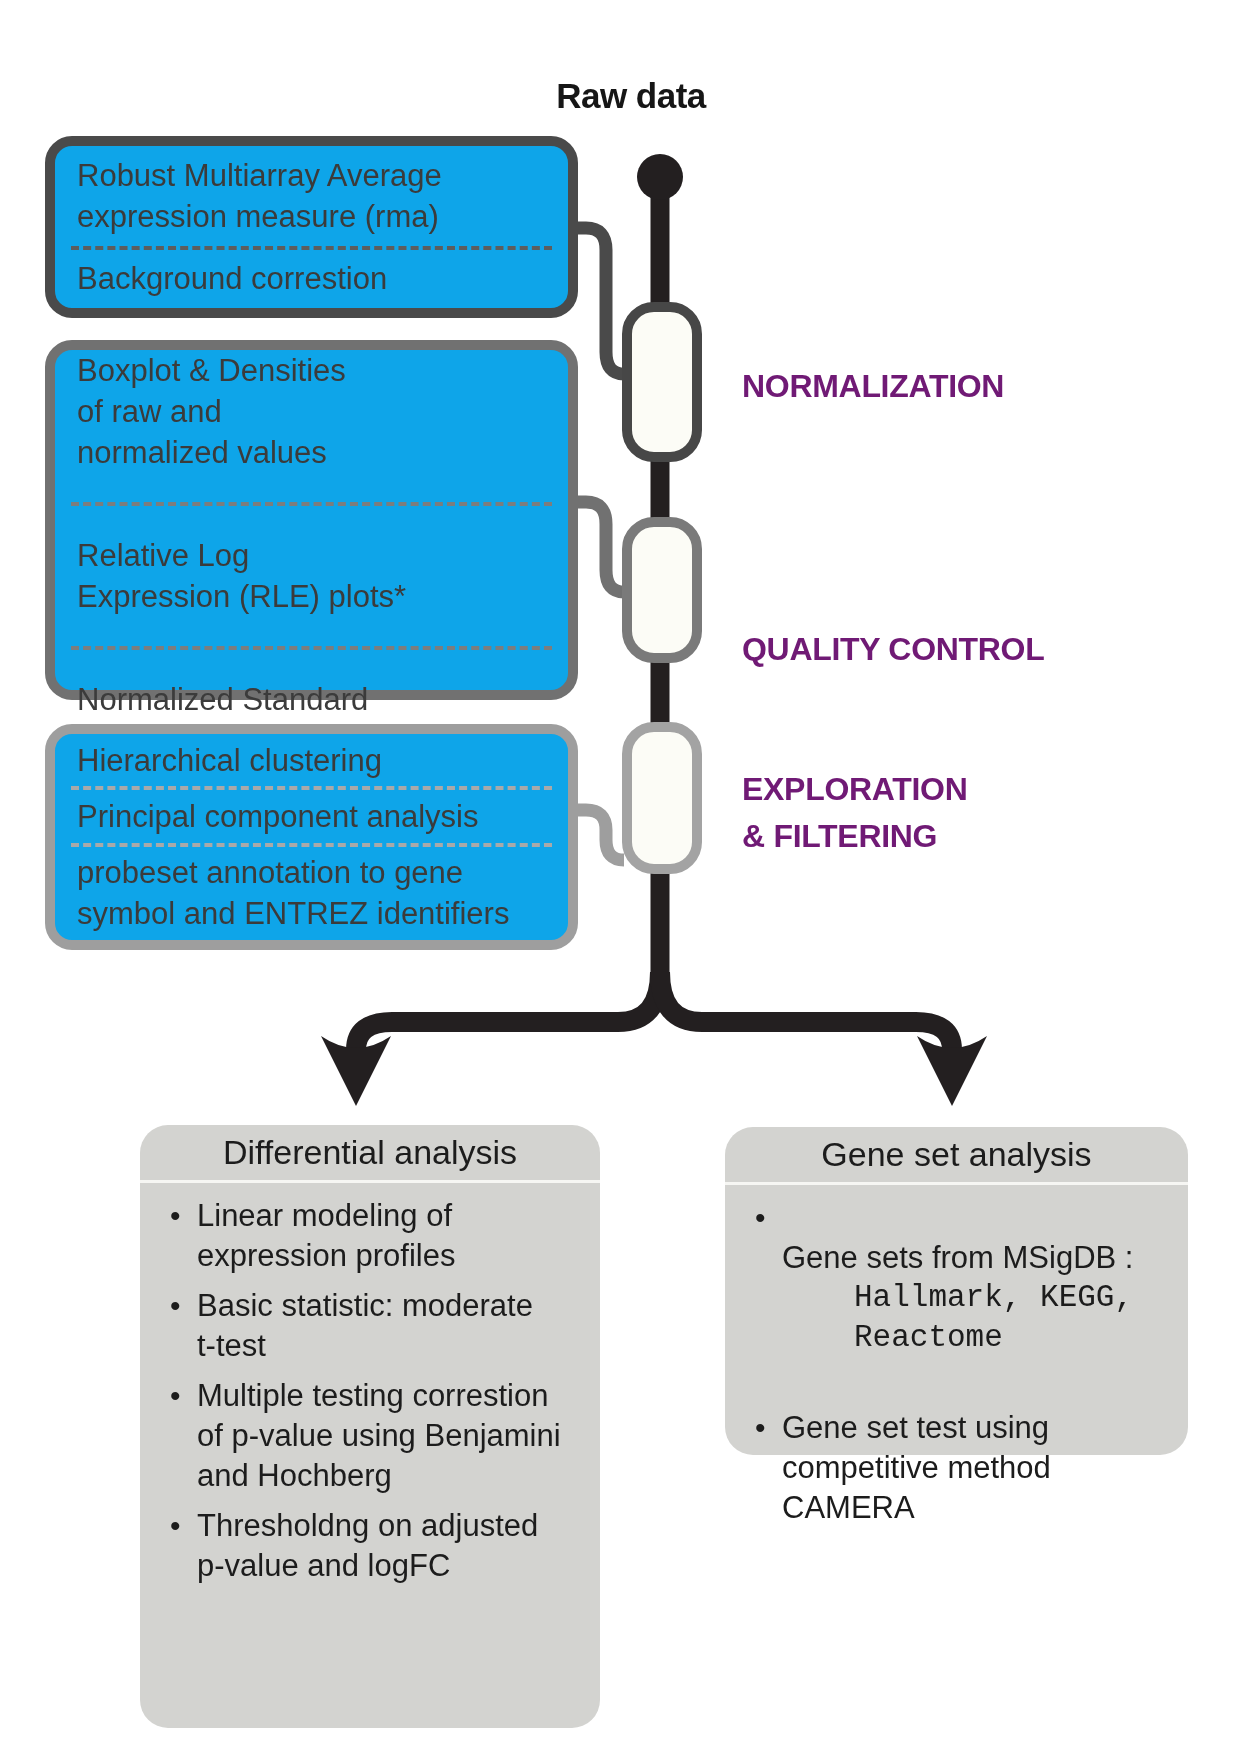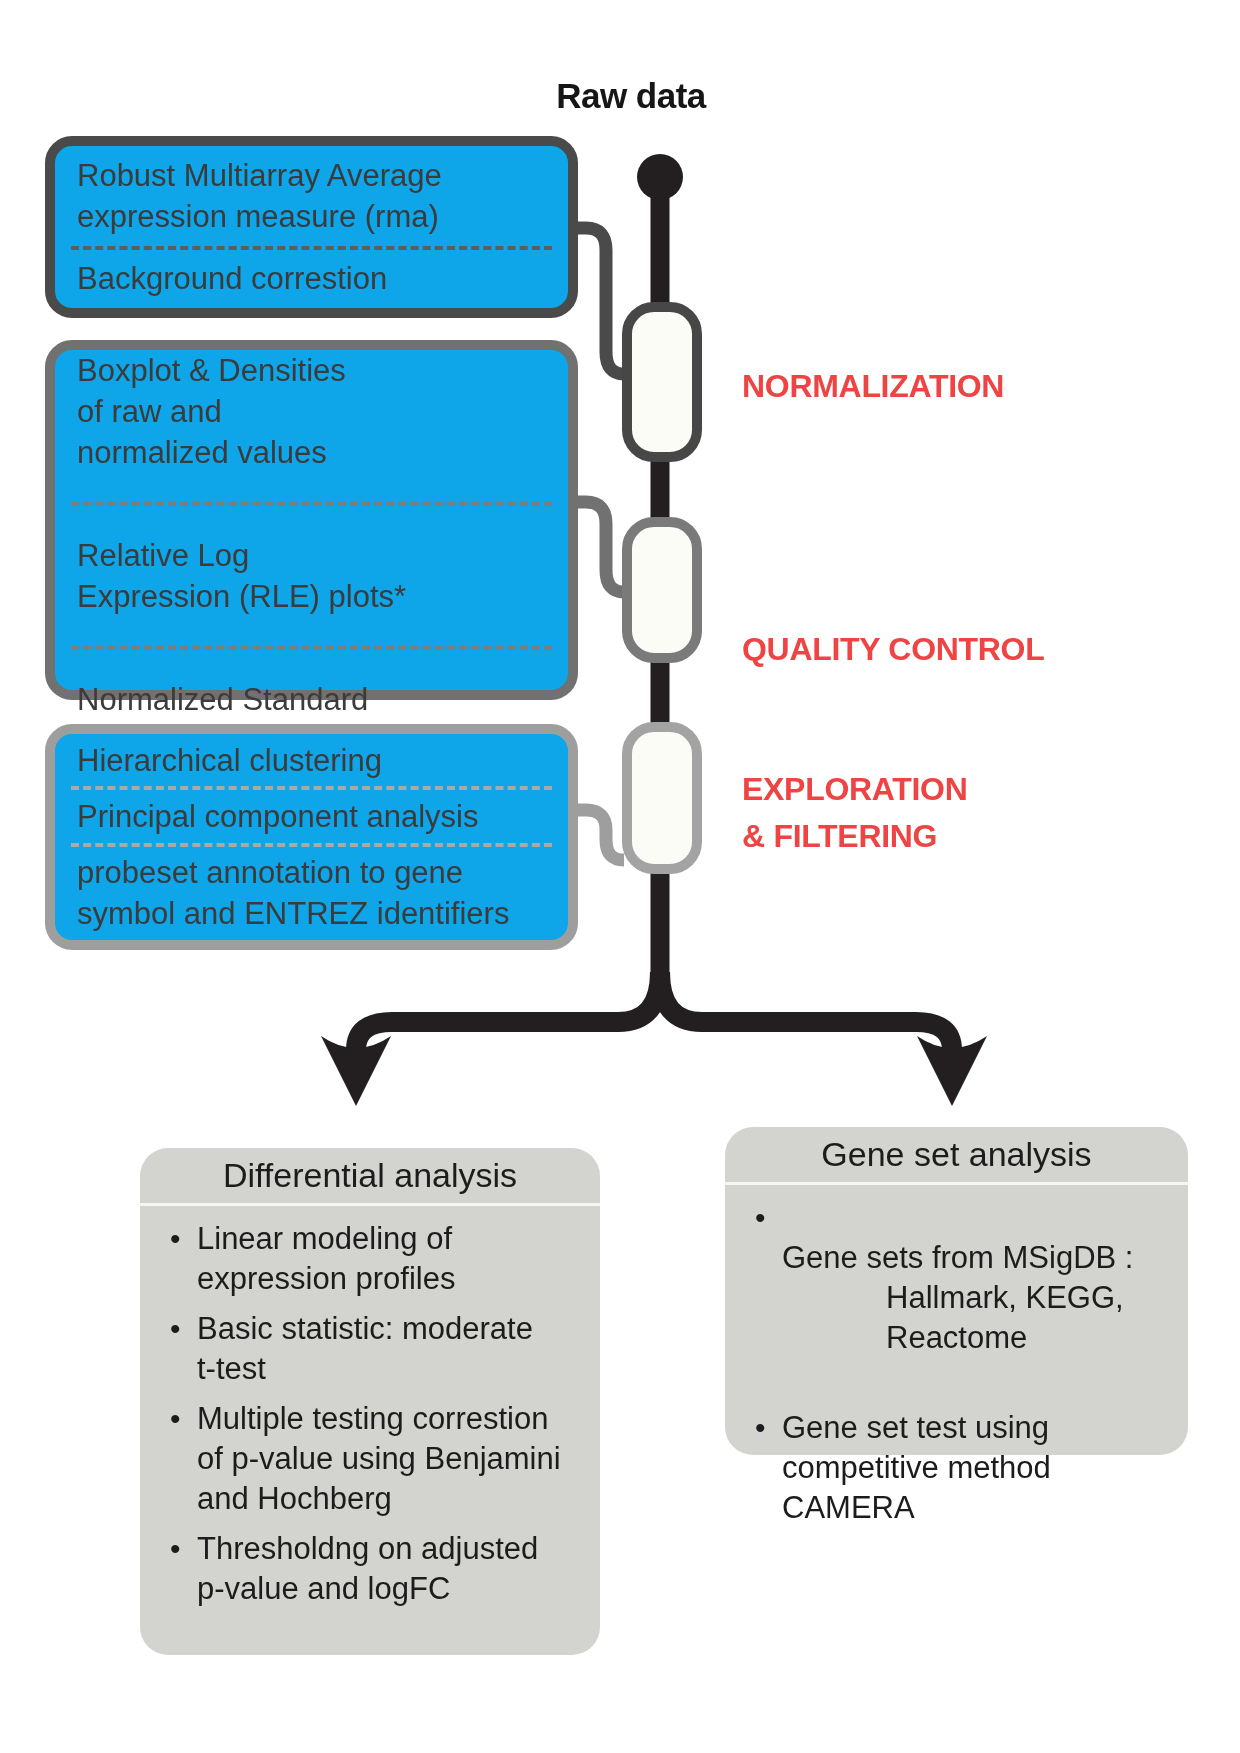--- a/index.html
+++ b/index.html
@@ -36,21 +36,21 @@
   .b1{top:136px;height:182px;border:10px solid #4a4a4a;}
   .b1 .divider{border-top-color:#5d5d5d;}
   .b2{top:340px;height:360px;border:10px solid #717171;gap:29px;}
   .b2 .divider{border-top-color:#7d7d7d;}
   .b3{top:724px;height:226px;border:10px solid #9e9e9e;}
   .b3 .divider{border-top-color:#a9a9a9;}
 
   
   .stage-label{
     position:absolute;left:742px;
-    font-size:32px;font-weight:700;color:#ef4444;
+    font-size:32px;font-weight:700;color:#701a75;
     letter-spacing:-0.3px;line-height:47px;white-space:pre-line;z-index:3;
   }
   .lbl-norm{top:363px;}
   .lbl-qc{top:598px;margin-top:28px;}
   .lbl-exp{top:766px;}
 
   
   .panel{
     position:absolute;background:#d3d3d0;border-radius:28px;
     box-sizing:border-box;z-index:2;color:#1c1c1c;
@@ -61,22 +61,22 @@
     border-bottom:3px solid #f6f6f3;
   }
   .panel-body{padding:13px 10px 0 30px;}
   .item{display:flex;margin-bottom:10px;}
   .item .dot{
     width:27px;flex:0 0 27px;font-size:30px;line-height:40px;color:#1c1c1c;
   }
   .item .txt{
     font-size:31px;line-height:40px;white-space:pre-line;color:#1c1c1c;
   }
-  .item .sub{margin-left:104px;}
-  .p-diff{left:140px;top:1148px;width:460px;height:507px;}
+  .item .sub{margin-left:72px;font-family:Liberation Mono, monospace;}
+  .p-diff{left:140px;top:1125px;width:460px;height:603px;}
   .p-gene{left:725px;top:1127px;width:463px;height:328px;}
 </style>
 </head>
 <body>
 
 <div class="canvas">
 
   <svg class="wire" width="1240" height="1753" viewBox="0 0 1240 1753">
 
     <line x1="660" y1="177" x2="660" y2="307" stroke="#231f20" stroke-width="19"></line>

